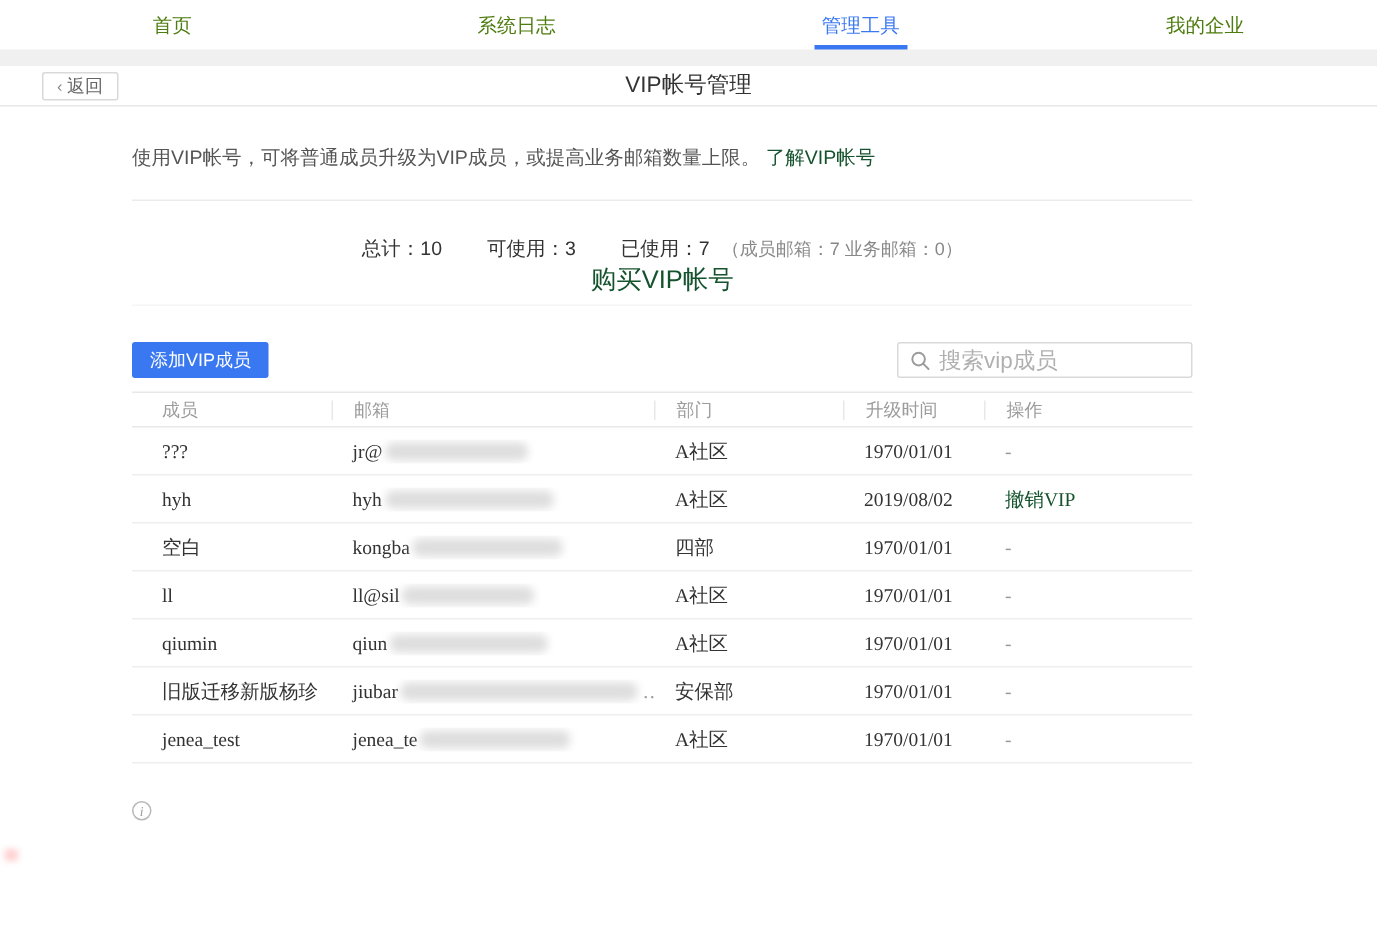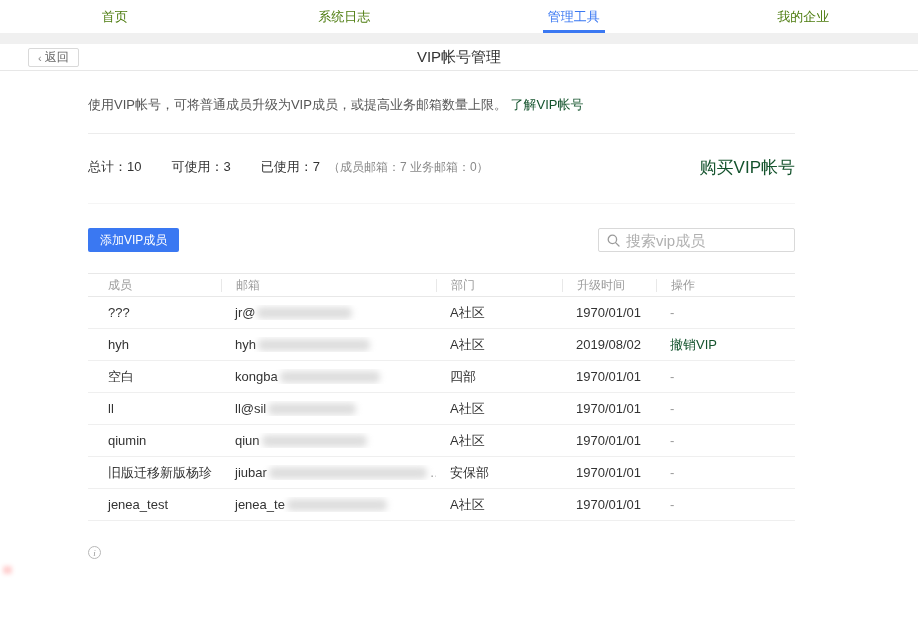--- a/index.html
+++ b/index.html
@@ -25,38 +25,38 @@
   .back-btn .chev { font-size:11px; color:#888; }
   .page-title { text-align:center; line-height:25px; font-size:15px; color:#333; }
 
   
   .content { width:707px; margin-left:88px; }
   .intro { padding-top:27px; font-size:13px; color:#555; line-height:14px; }
   .link { color:#14532d; text-decoration:none; cursor:pointer; }
   .divider { border-bottom:1px solid #ececec; margin-top:21px; }
   .divider.faint { border-bottom:1px solid #f5f5f5; margin-top:26px; }
 
-  .stats-row { margin-top:23px; height:20px; display:flex; justify-content:space-between; align-items:center; }
+  .stats-row { margin-top:23px; height:20px; display:flex; justify-content:space-between; align-items:center;flex-direction:column; }
   .stats-left { display:flex; align-items:center; font-size:13px; color:#333; }
   .stat { margin-right:30px; }
   .stat-detail { font-size:12px; color:#888; margin-left:-22px; }
   .stats-row .link { font-size:17px; }
 
   .toolbar { margin-top:24px; height:24px; display:flex; justify-content:space-between; align-items:center; }
   .btn-primary { height:24px; padding:0 12px; background:#3a78f2; color:#fff; border:none;
                  border-radius:2px; font-size:12px; cursor:pointer; font-family:inherit; }
   .search-box { width:197px; height:24px; border:1px solid #d9d9d9; border-radius:2px;
                 display:flex; align-items:center; padding:0 8px; background:#fff; }
   .search-box svg { flex:none; margin-right:6px; }
   .search-box input { border:none; outline:none; flex:1; font-size:15px; color:#0f766e;
                       font-family:inherit; background:transparent; min-width:0; }
   .search-box input::placeholder { color:#b0b0b0; }
 
   
-  .table { margin-top:21px; font-size:13px; }
+  .table { margin-top:9px; font-size:13px;font-family:Liberation Serif, serif; }
   .thead { display:flex; height:24px; align-items:center; border-top:1px solid #e8e8e8;
            border-bottom:1px solid #e8e8e8; color:#9b9b9b; font-size:12px; }
   .th { padding-left:14px; height:13px; line-height:13px; }
   .th + .th { border-left:1px solid #e8e8e8; }
   .trow { display:flex; height:32px; align-items:center; border-bottom:1px solid #efefef; color:#333; }
   .td { padding-left:14px; white-space:nowrap; overflow:hidden; }
   .col-member { width:133px; padding-left:20px; }
   .th.col-member { padding-left:20px; }
   .col-email  { width:215px; display:flex; align-items:center; }
   .col-dept   { width:126px; }

